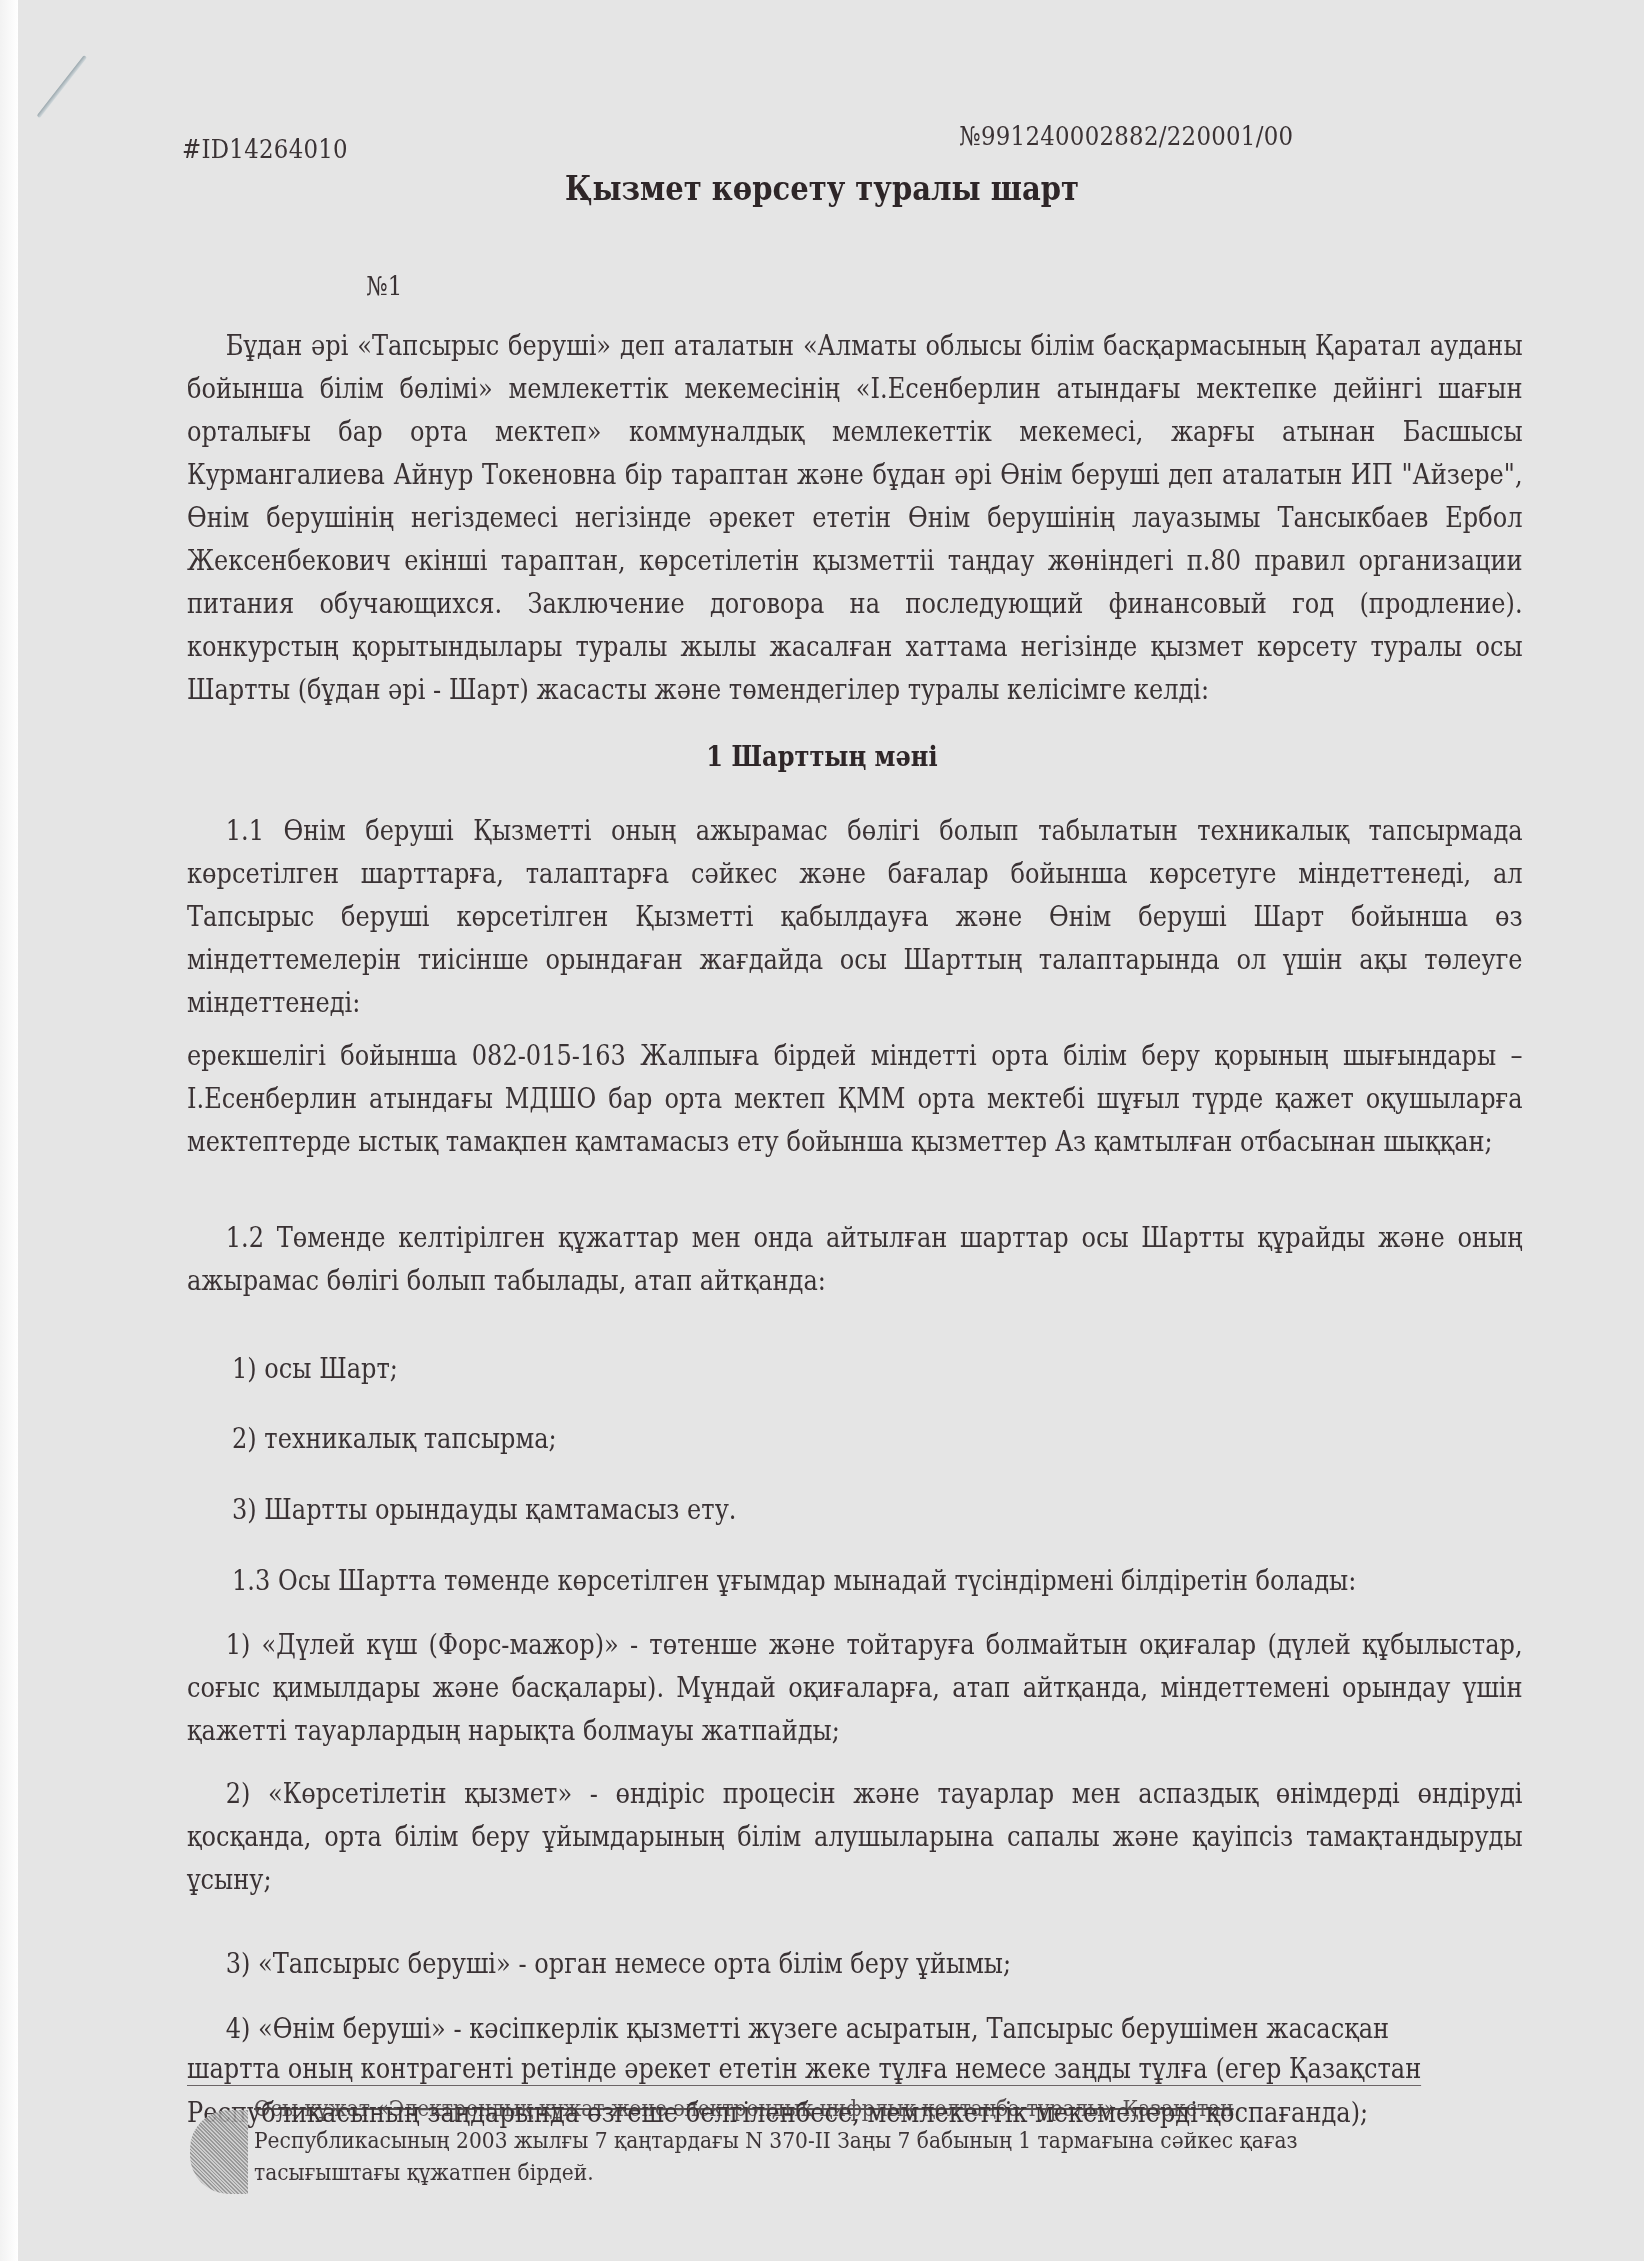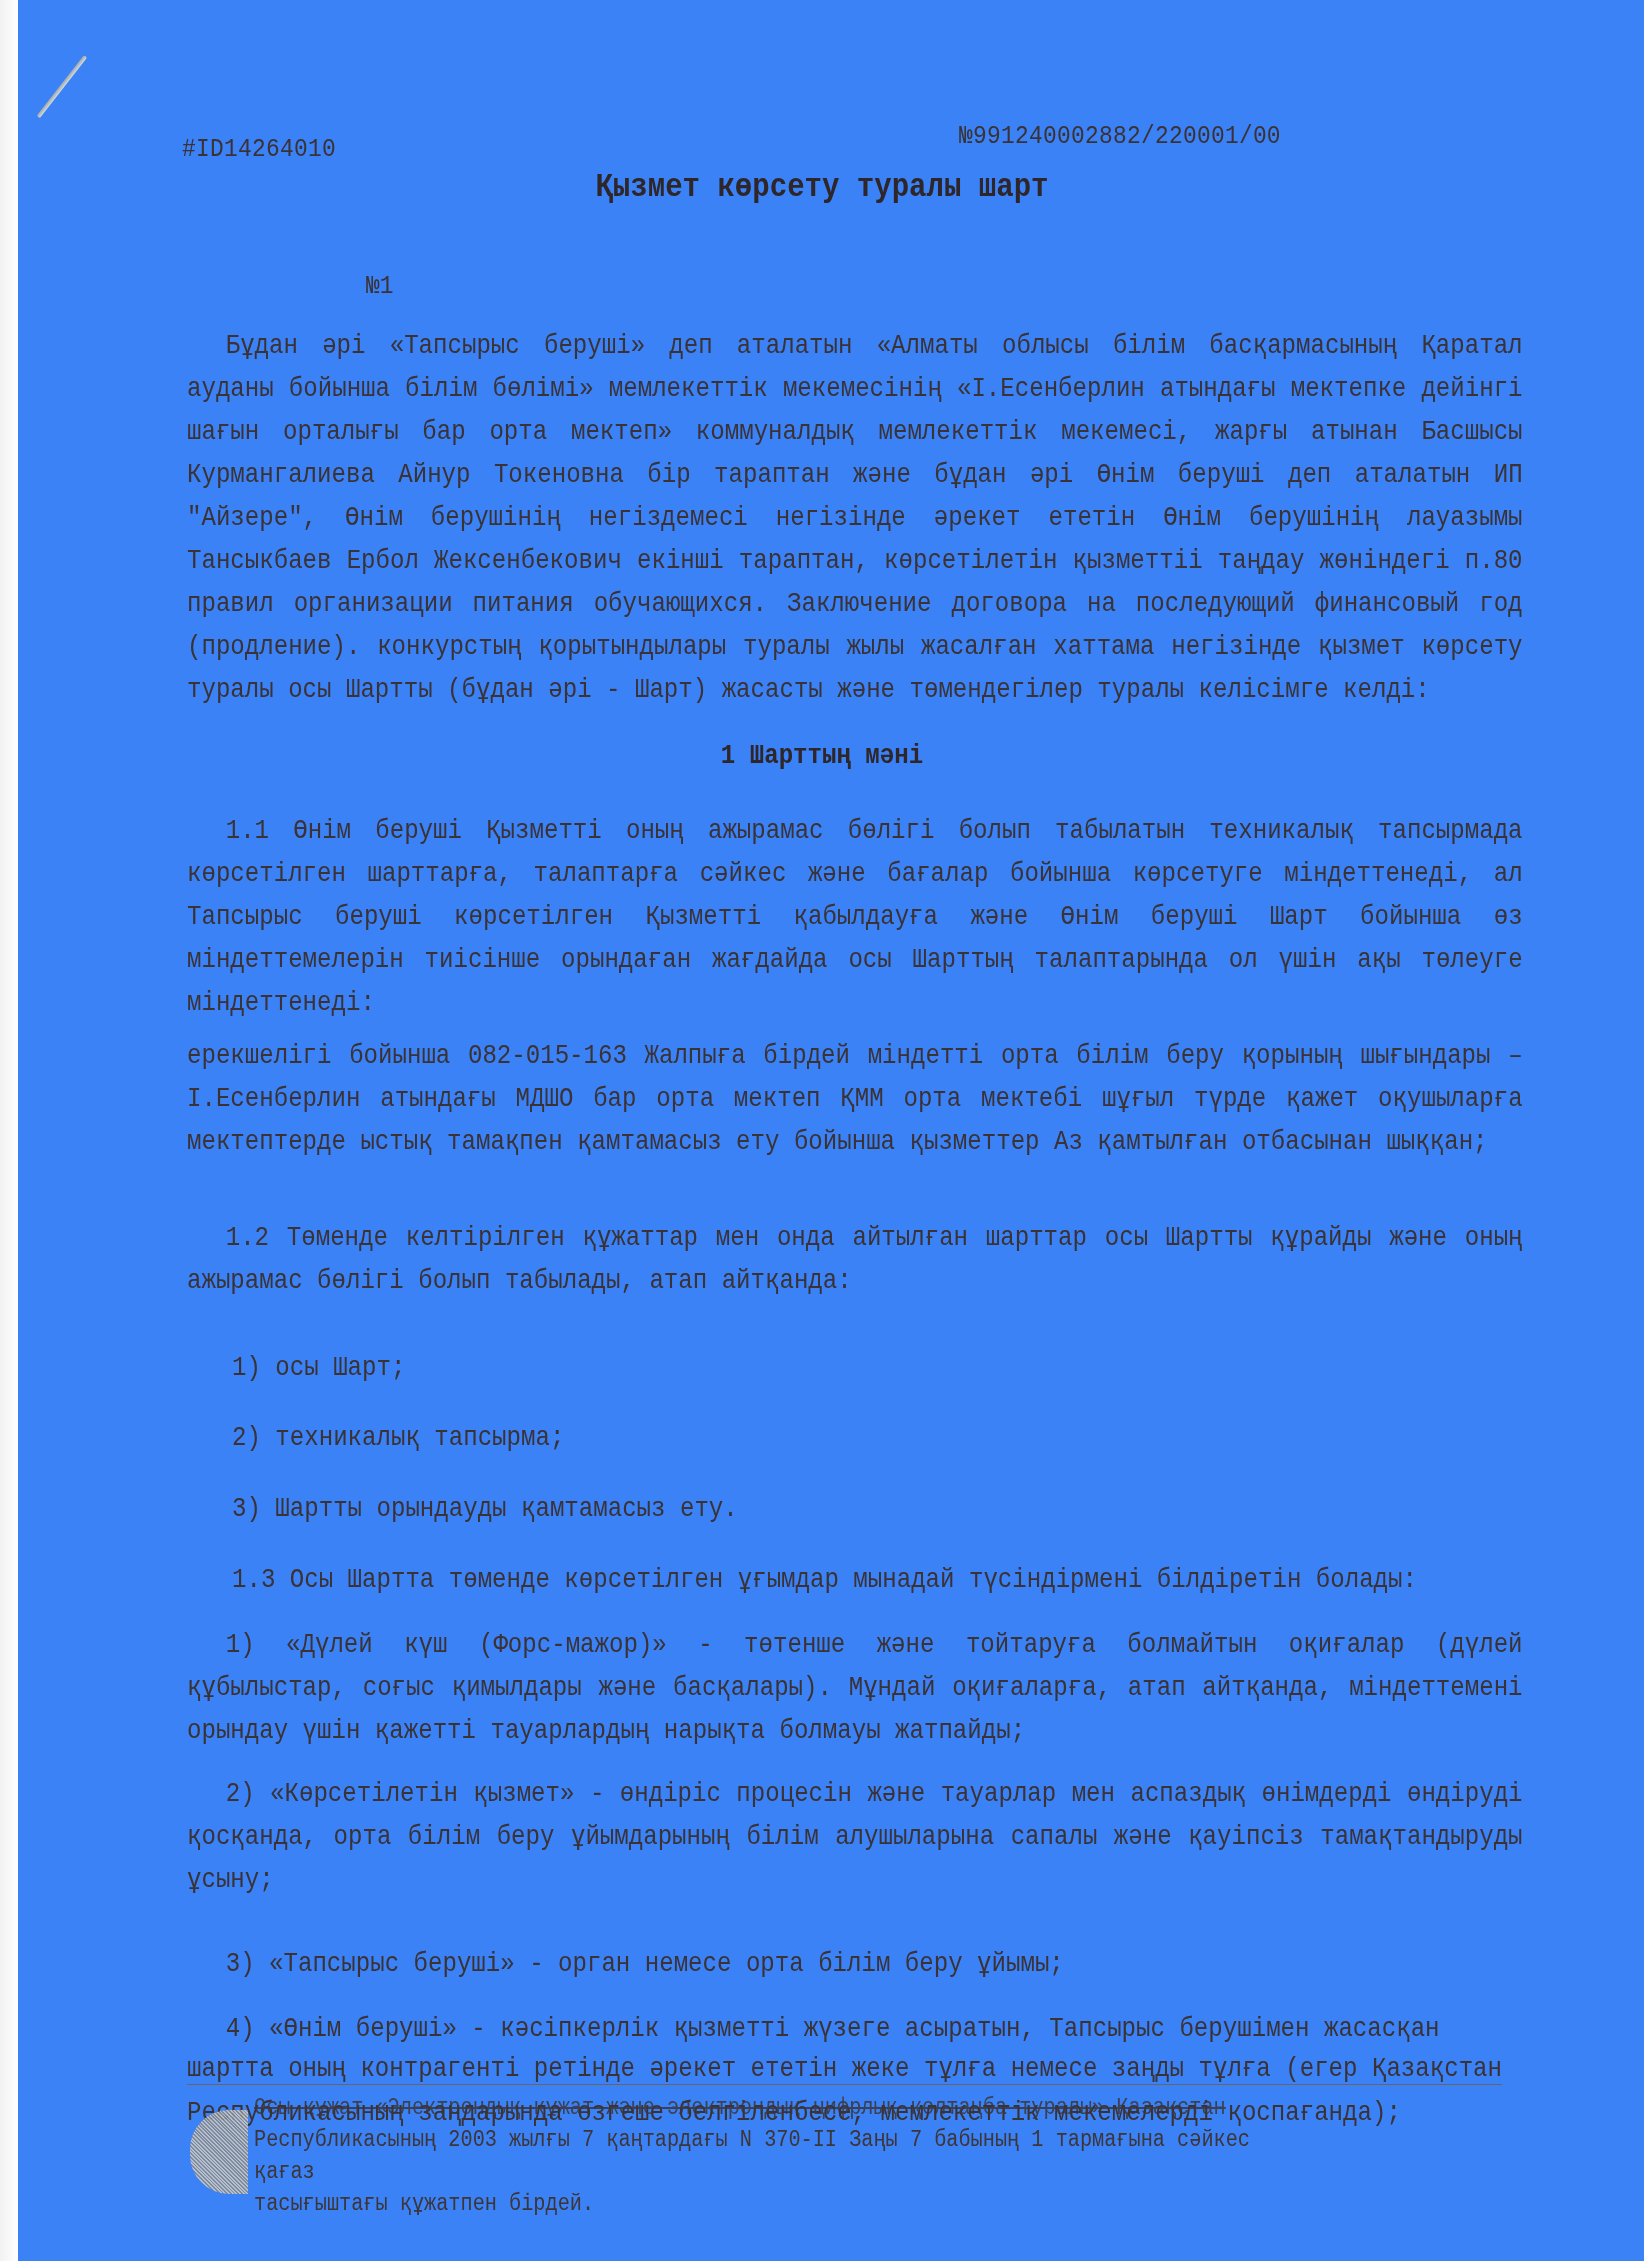--- a/index.html
+++ b/index.html
@@ -12,22 +12,21 @@
       height: 2261px;
       position: relative;
       overflow: hidden;
       color: #3a3234;
       font-family: "DejaVu Serif", "Liberation Serif", serif;
     }
     .page {
       position: absolute;
       left: 0; top: 0;
       width: 1644px; height: 2261px;
-      background: #3b82f6;
-      font-family: Liberation Mono, monospace;
+      background: #e5e5e5;
     }
     .scan-edge {
       position: absolute;
       left: 0; top: 0;
       width: 18px; height: 2261px;
       background: linear-gradient(to right, #f2f2f2, #ffffff);
     }
     .staple-mark {
       position: absolute;
       left: 84px; top: 55px;

